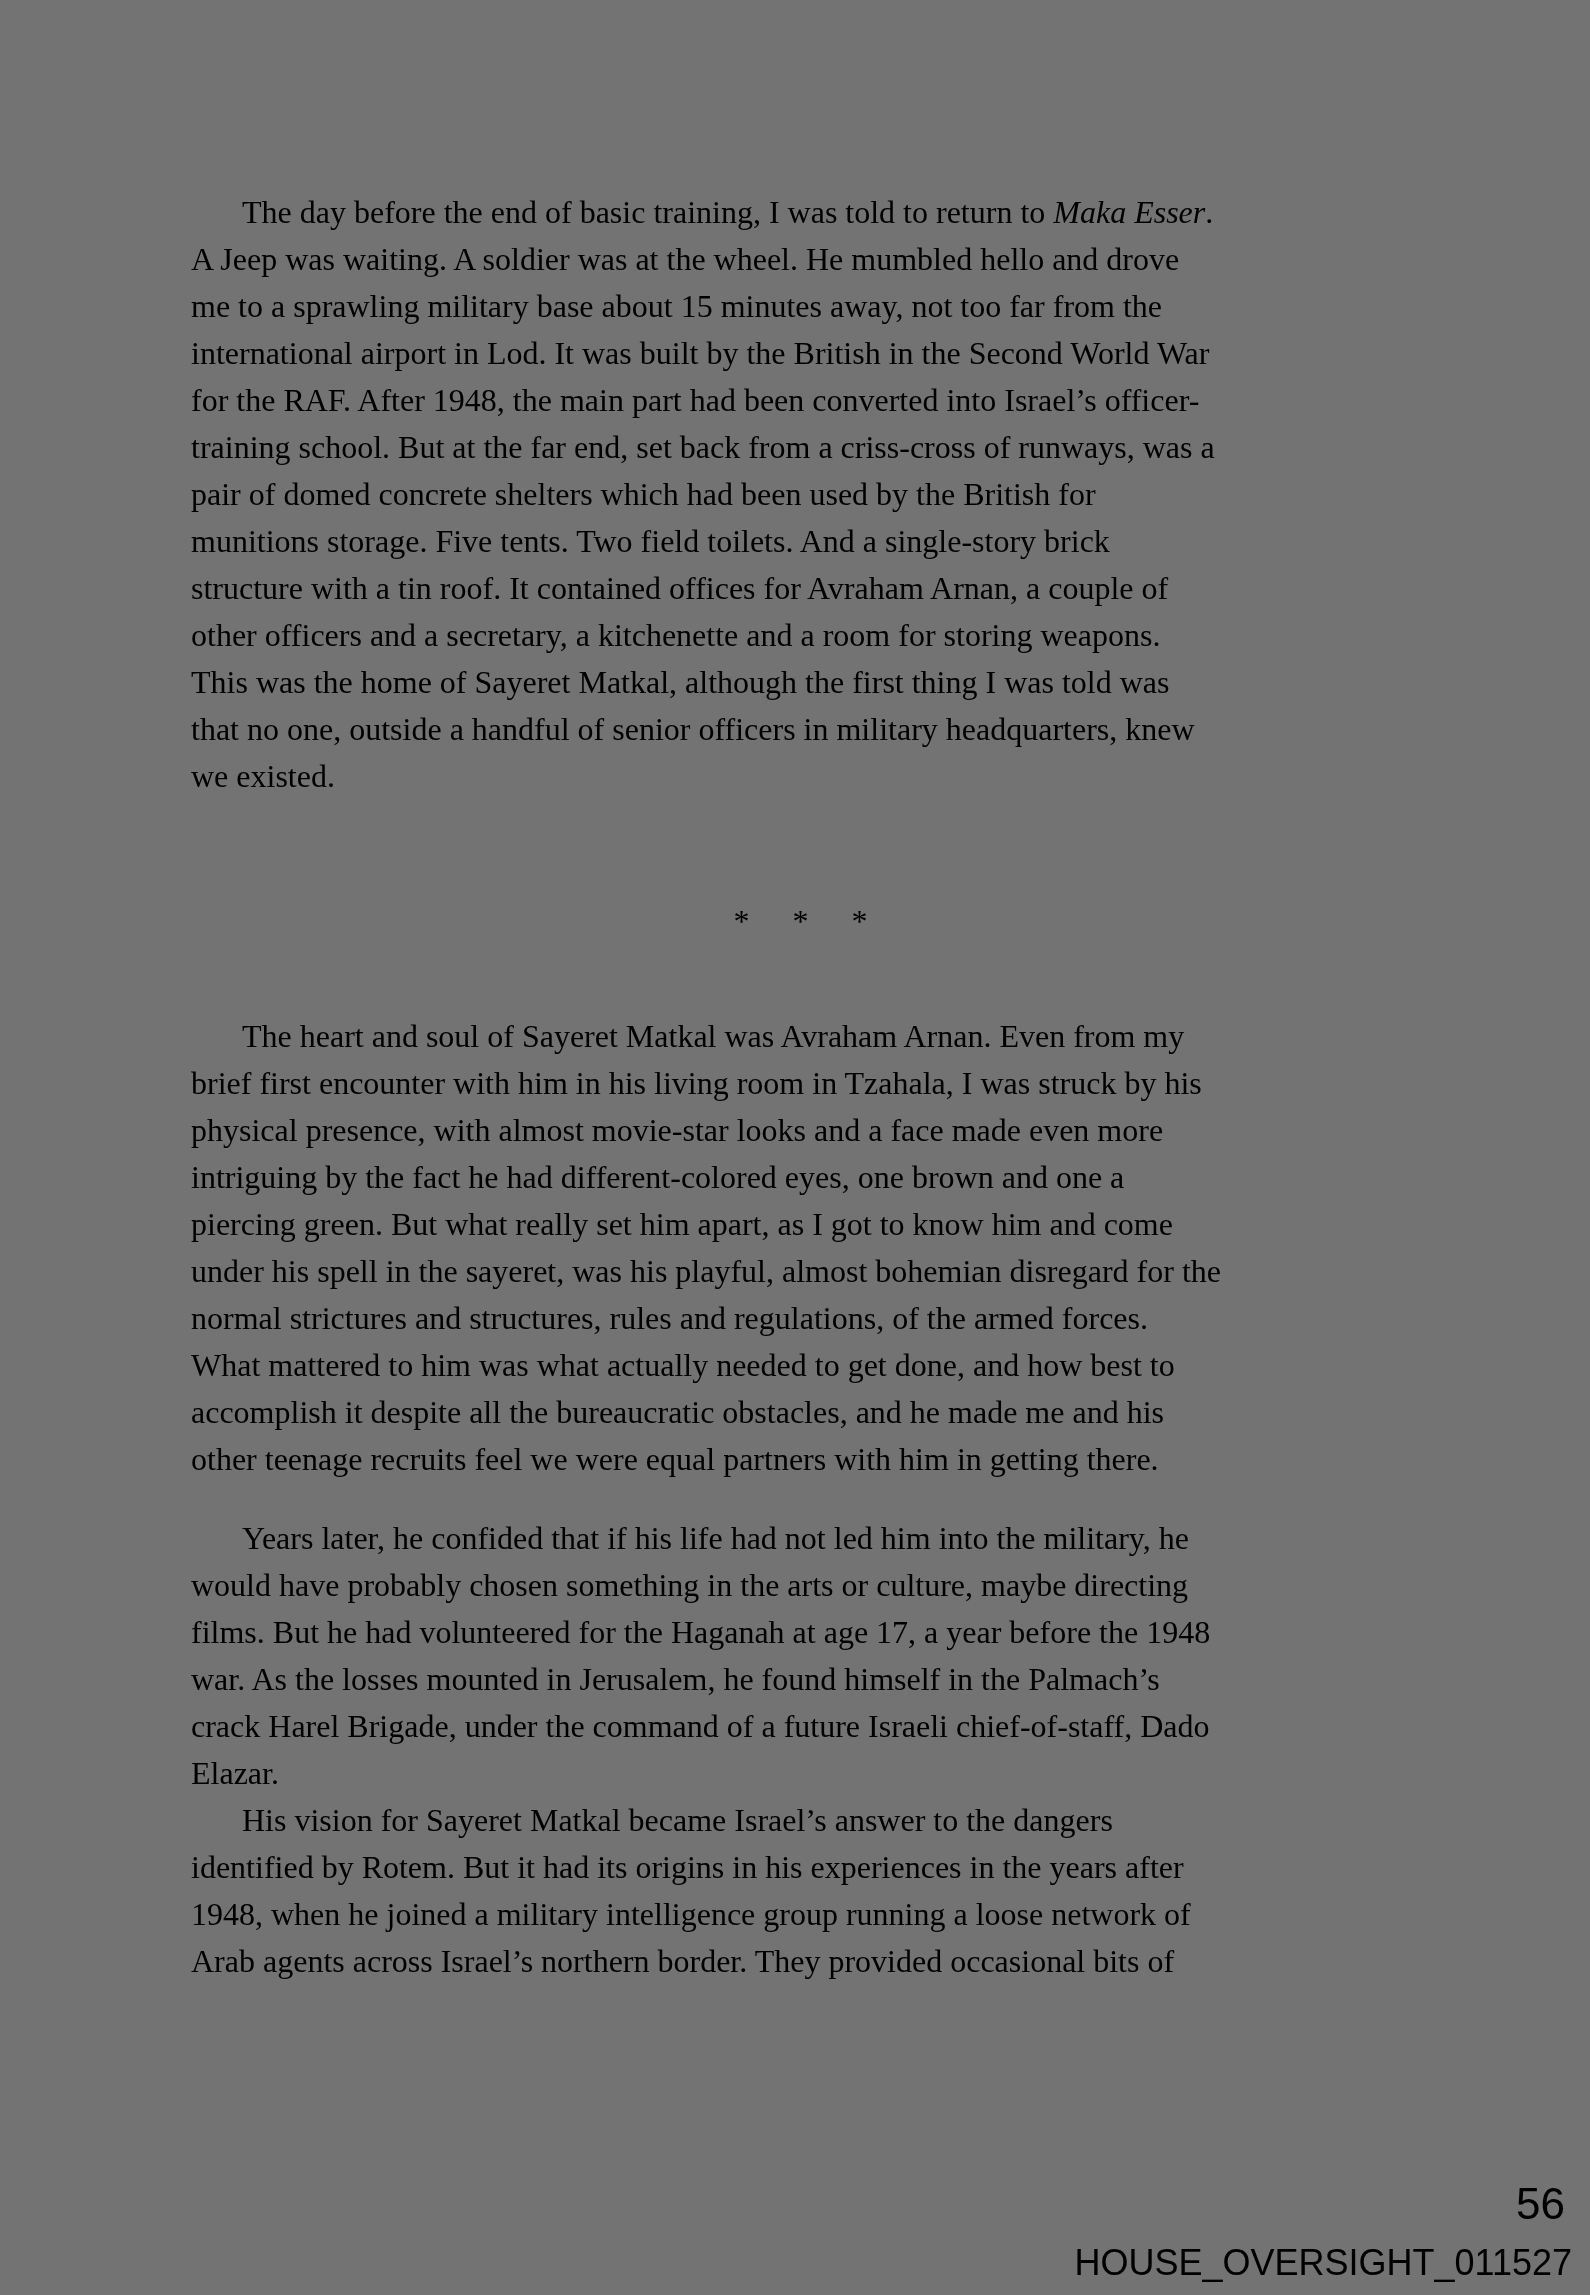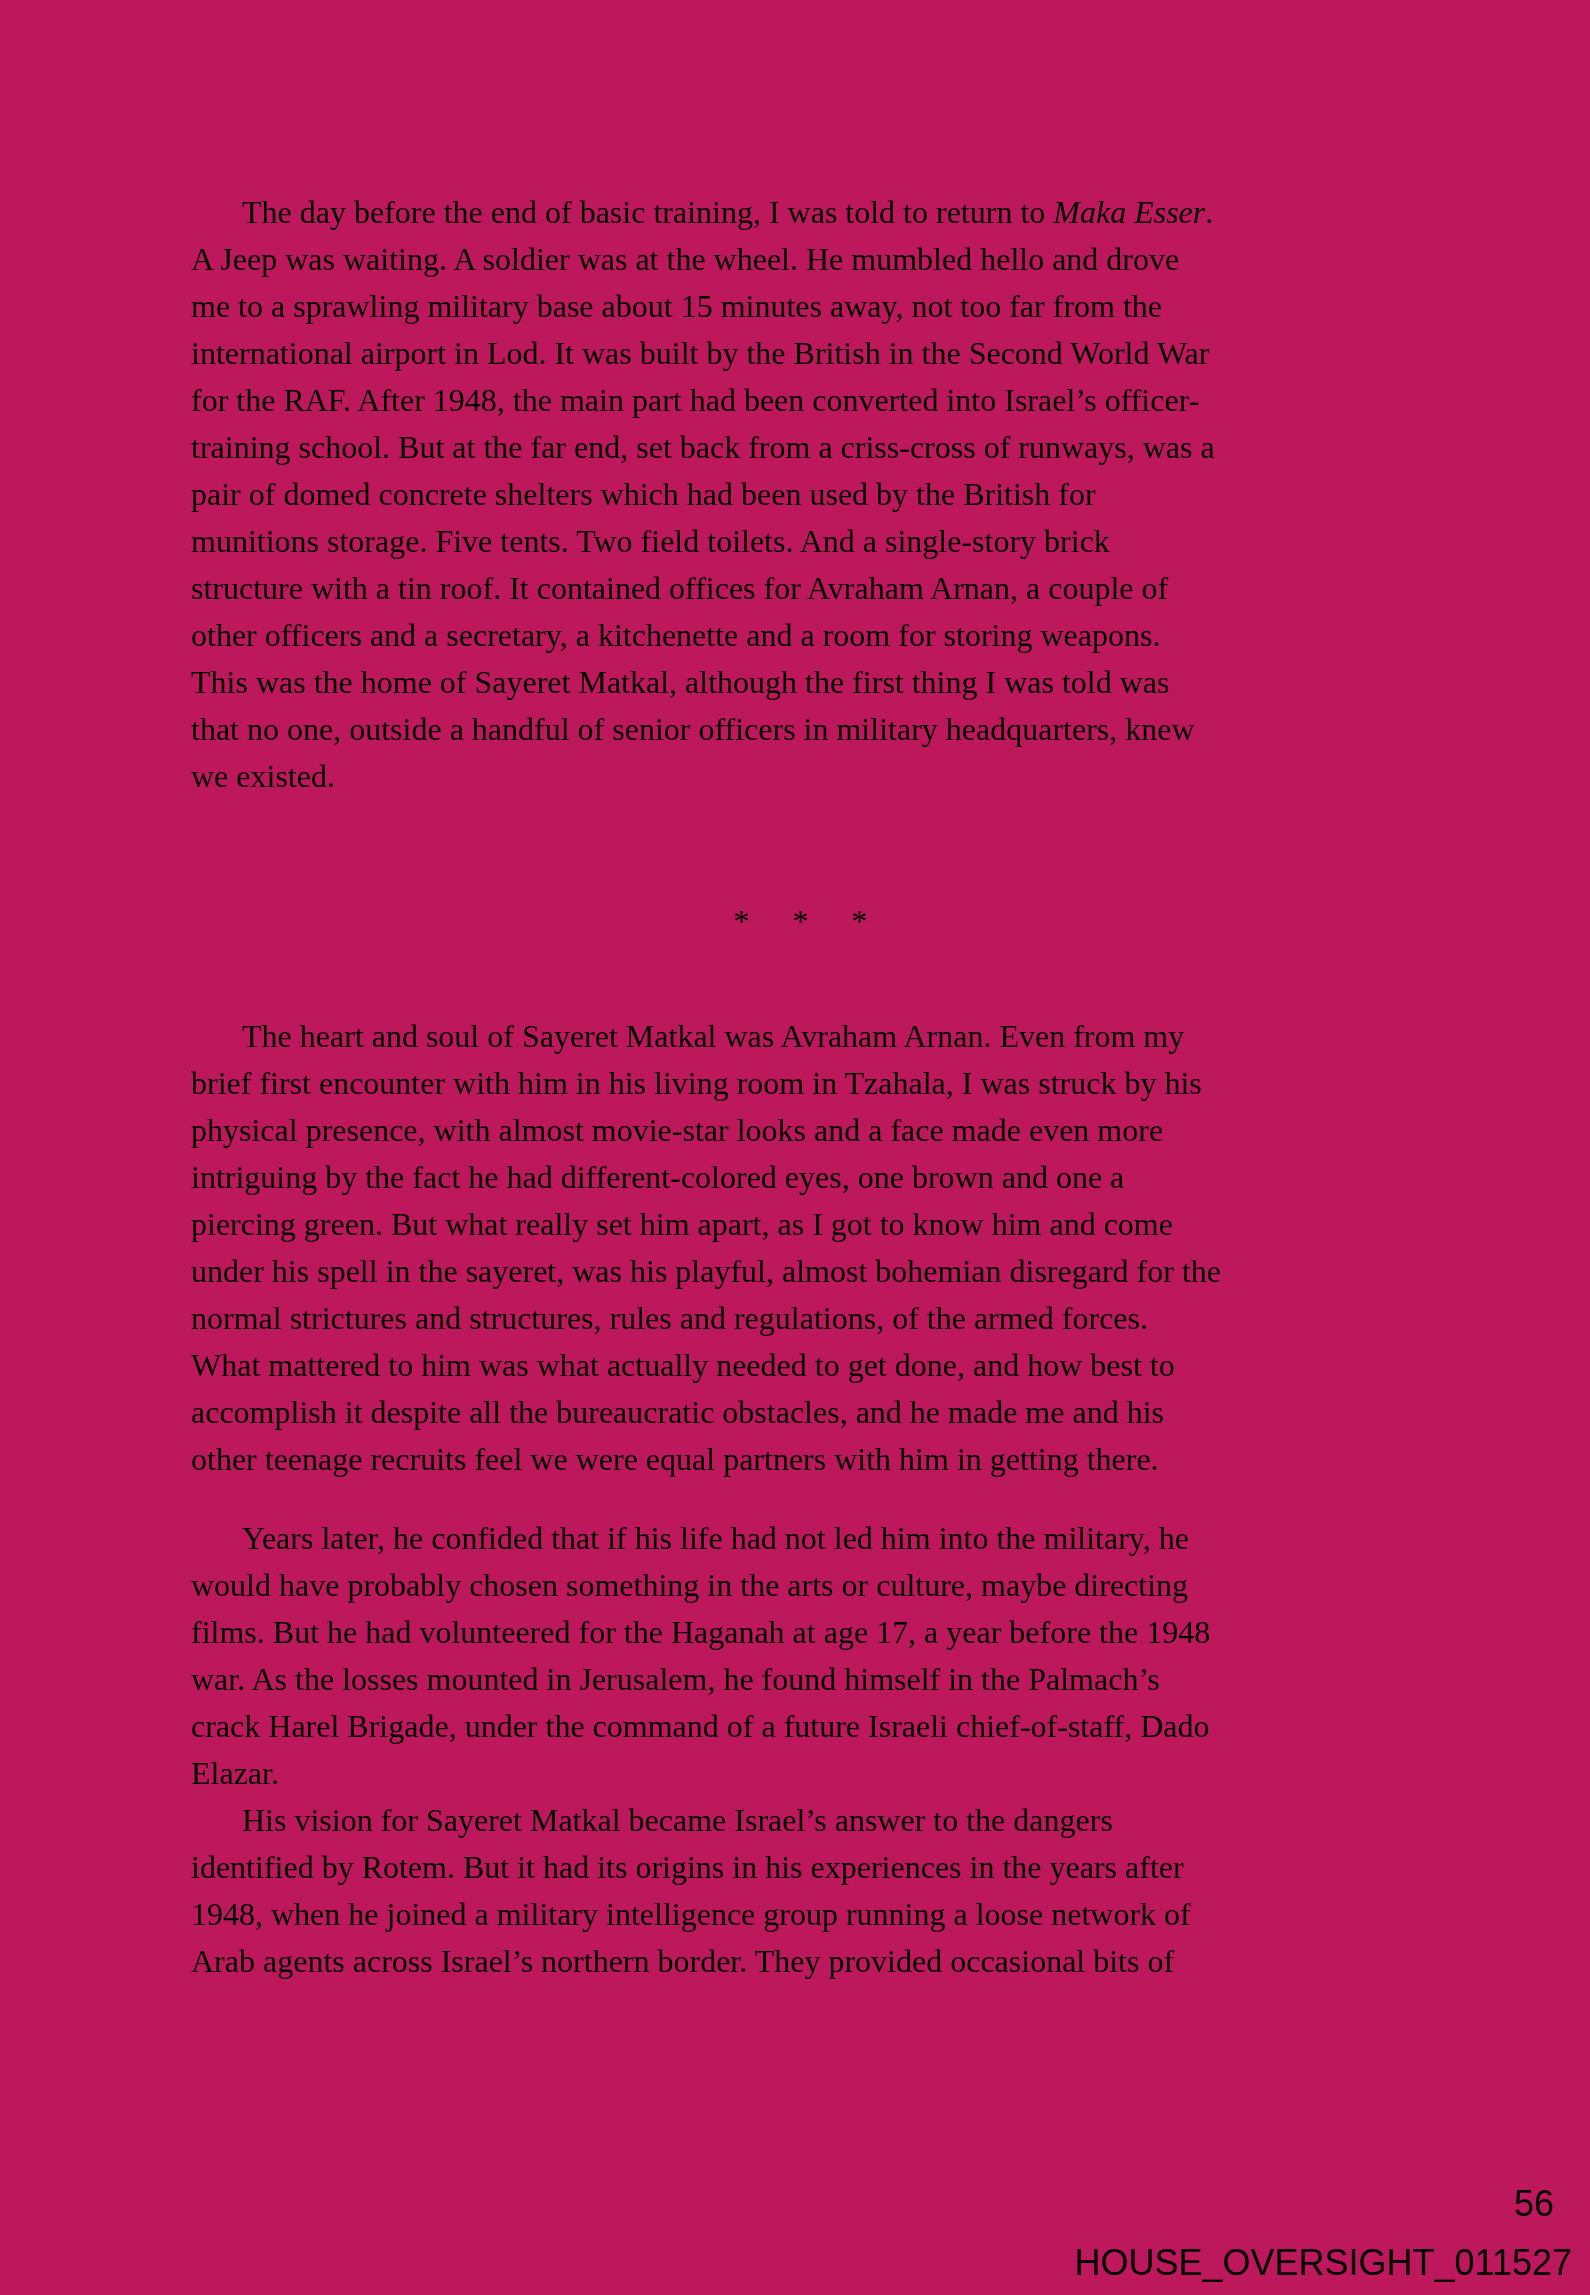--- a/index.html
+++ b/index.html
@@ -4,21 +4,21 @@
 <style>
   html, body {
     margin: 0;
     padding: 0;
     background: #ffffff;
   }
   .page {
     position: relative;
     width: 1591px;
     height: 2295px;
-    background: #be185d;
+    background: #737373;
     overflow: hidden;
   }
   .body-text {
     position: absolute;
     left: 191px;
     top: 189px;
     width: 1219px;
     color: #000000;
     font-family: "Liberation Serif", "DejaVu Serif", serif;
     font-size: 32px;
@@ -38,24 +38,24 @@
     text-indent: 0;
     word-spacing: 35px;
     white-space: normal;
   }
   .para-2 { margin-top: 68px; }
   .para-3 { margin-top: 32px; }
   .para-4 { }
   .page-number {
     position: absolute;
     top: 2183px;
-    right: 37px;
+    right: 26px;
     color: #000000;
     font-family: "Liberation Sans", "DejaVu Sans", sans-serif;
-    font-size: 36px;
+    font-size: 44px;
     line-height: 41px;
   }
   .bates-stamp {
     position: absolute;
     top: 2242px;
     right: 19px;
     color: #000000;
     font-family: "Liberation Sans", "DejaVu Sans", sans-serif;
     font-size: 36px;
     line-height: 41px;

